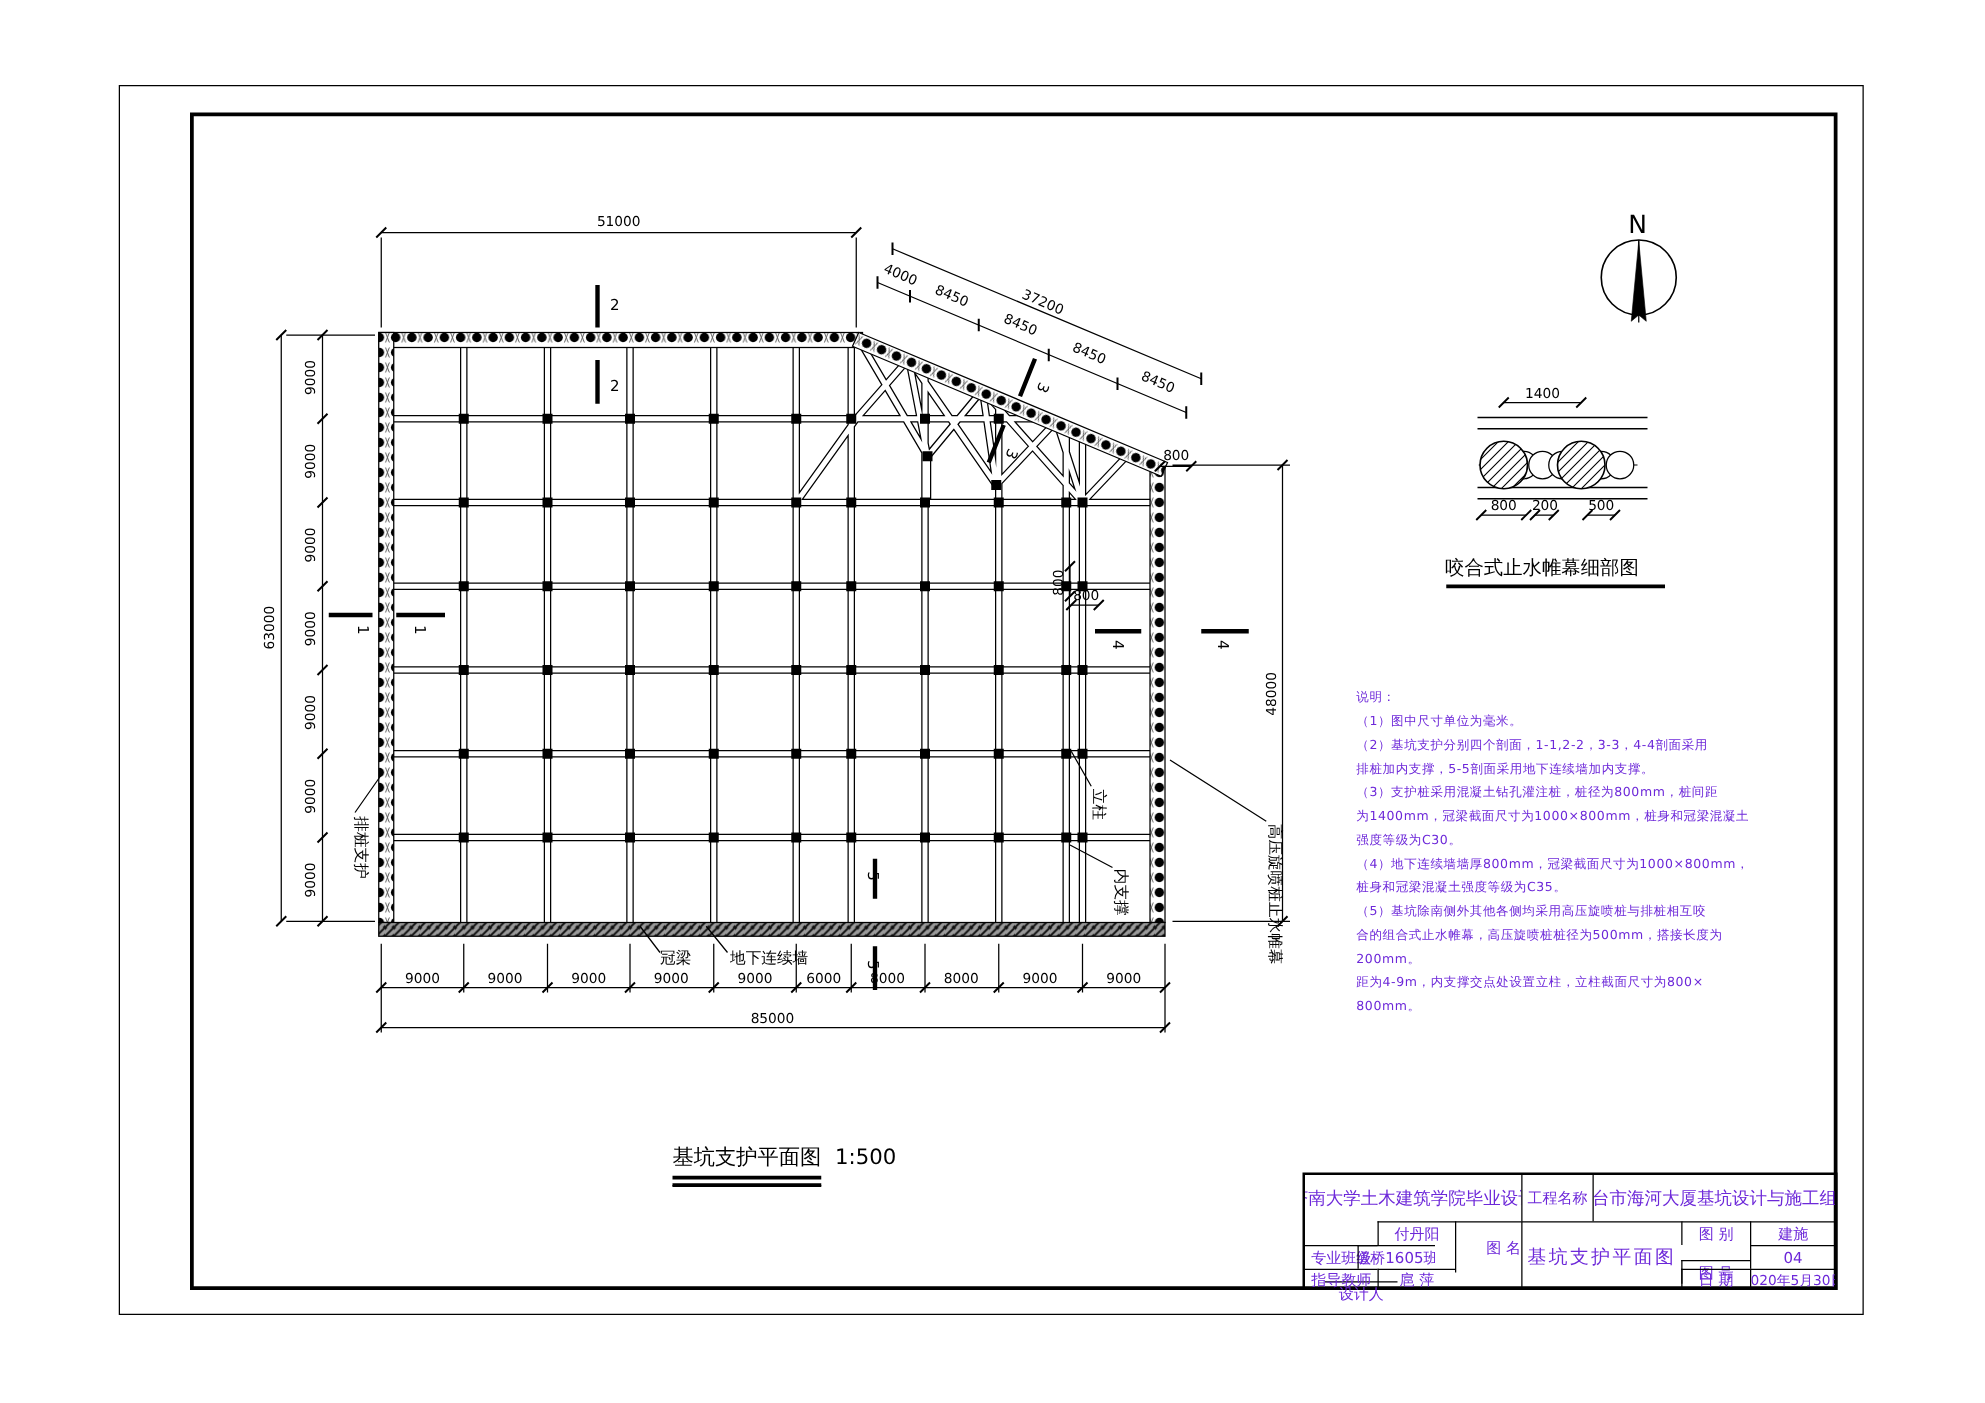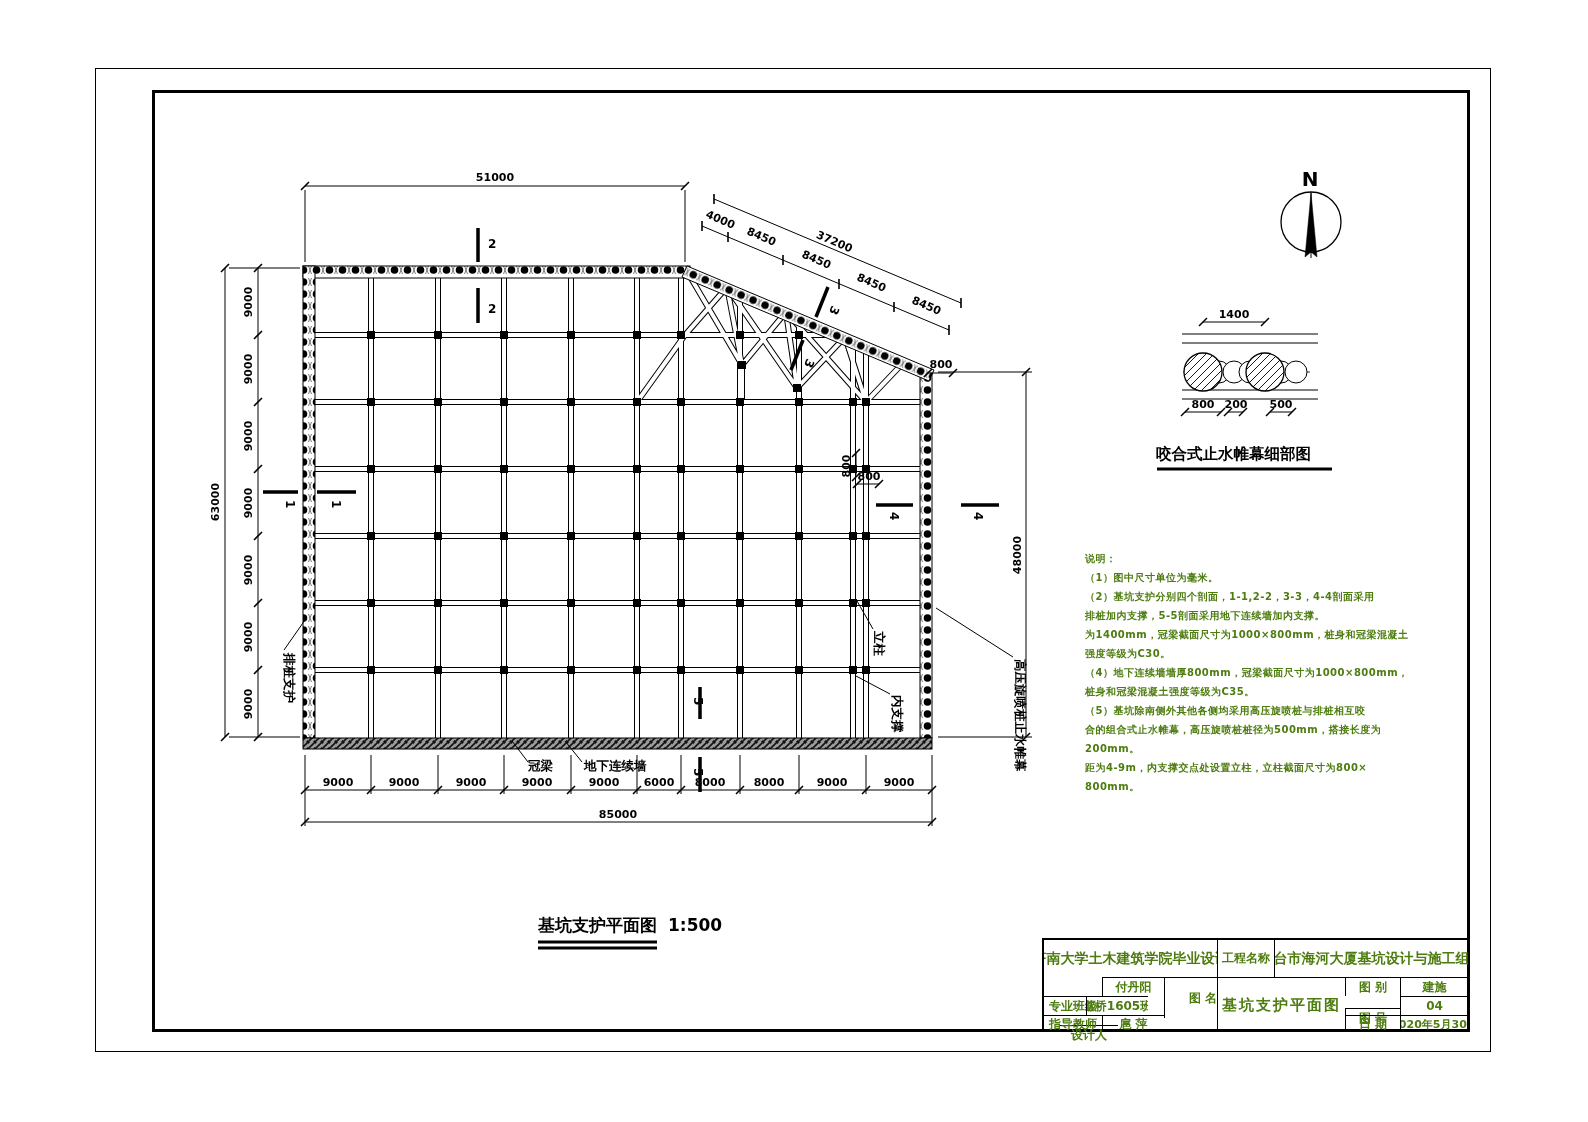--- a/index.html
+++ b/index.html
@@ -1,17 +1,17 @@
 <!DOCTYPE html>
 <html><head>
 <meta charset="utf-8">
 <style>
   html,body{margin:0;padding:0;background:#fff;}
   .sheet{position:relative;width:1588px;height:1122px;background:#fff;overflow:hidden;
-         font-family:"DejaVu Sans",sans-serif;color:#4d7c0f;font-weight:bold;}
+         font-family:"DejaVu Sans",sans-serif;color:#6d28d9;}
   .outer-frame{position:absolute;left:95px;top:68px;width:1396px;height:984px;
                border:1px solid #000;box-sizing:border-box;}
   .inner-frame{position:absolute;left:152px;top:90px;width:1318px;height:942px;
                border:3px solid #000;box-sizing:border-box;}
   svg.plan{position:absolute;left:0;top:0;}
   svg text{font-family:"DejaVu Sans",sans-serif;fill:#000;}
   .dimtxt{font-size:11px;}
   .sectxt{font-size:12px;}
   .lbltxt{font-size:12.5px;}
   .captxt{font-size:17px;}
@@ -200,20 +200,21 @@
     <text class="dimtxt" x="1281" y="408" text-anchor="middle">500</text>
     <text class="cap2txt" x="1156" y="459">咬合式止水帷幕细部图</text>
     <path d="M1157,469 H1332" stroke="#000" stroke-width="3" fill="none"></path>
   </svg>
 
   <div class="notes">
     <div>说明：</div>
     <div>（1）图中尺寸单位为毫米。</div>
     <div>（2）基坑支护分别四个剖面，1-1,2-2，3-3，4-4剖面采用</div>
     <div>排桩加内支撑，5-5剖面采用地下连续墙加内支撑。</div>
+    <div>（3）支护桩采用混凝土钻孔灌注桩，桩径为800mm，桩间距</div>
     <div>为1400mm，冠梁截面尺寸为1000×800mm，桩身和冠梁混凝土</div>
     <div>强度等级为C30。</div>
     <div>（4）地下连续墙墙厚800mm，冠梁截面尺寸为1000×800mm，</div>
     <div>桩身和冠梁混凝土强度等级为C35。</div>
     <div>（5）基坑除南侧外其他各侧均采用高压旋喷桩与排桩相互咬</div>
     <div>合的组合式止水帷幕，高压旋喷桩桩径为500mm，搭接长度为</div>
     <div>200mm。</div>
     <div>距为4-9m，内支撑交点处设置立柱，立柱截面尺寸为800×</div>
     <div>800mm。</div>
   </div>

